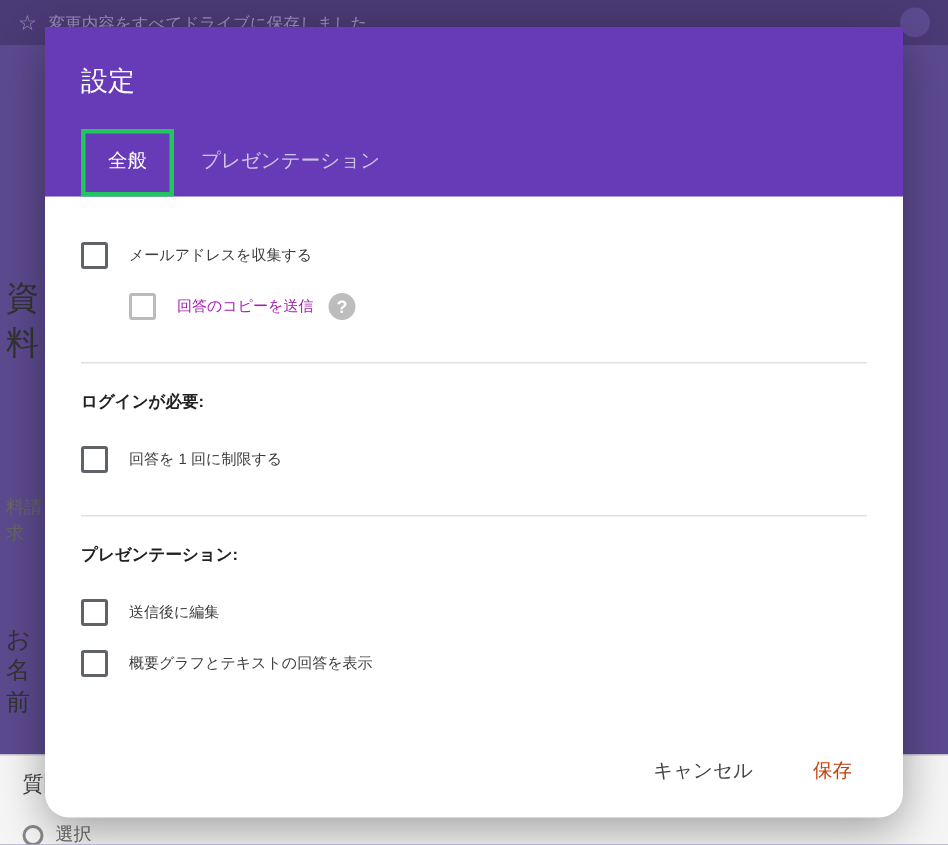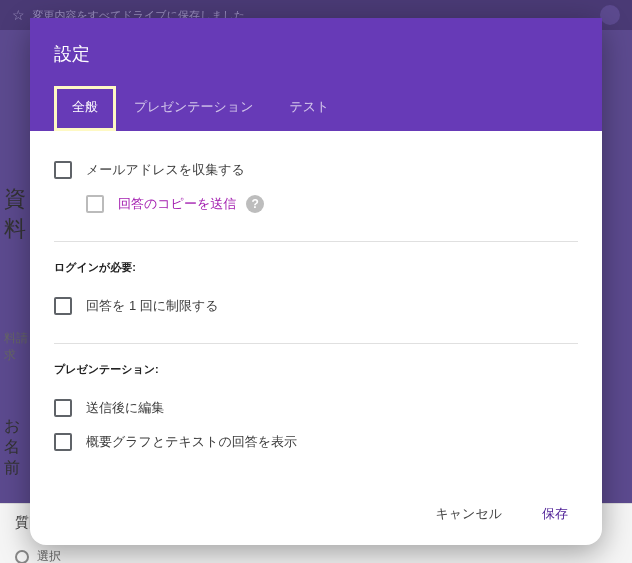--- a/index.html
+++ b/index.html
@@ -119,21 +119,21 @@
       font-size: 13px;
       font-weight: 500;
       color: rgba(255,255,255,0.7);
       cursor: pointer;
       border-bottom: 3px solid transparent;
     }
     .tab.active {
       color: #fff;
     }
     .tab.highlighted {
-      border: 3px solid #fef9c3;
+      border: 3px solid #22c55e;
       padding: 9px 15px;
     }
     .dialog-body {
       flex: 1;
       padding: 22px 24px 10px 24px;
       overflow-y: auto;
     }
     .section {
       margin-bottom: 20px;
     }
@@ -165,21 +165,21 @@
     }
     .checkbox-box {
       width: 18px;
       height: 18px;
       border: 2px solid #5f6368;
       border-radius: 2px;
       margin-right: 14px;
       flex-shrink: 0;
     }
     .checkbox-label {
-      font-size: 13px;
+      font-size: 10px;
       color: #3c3c3c;
     }
     .help-icon {
       width: 18px;
       height: 18px;
       background: #bdbdbd;
       border-radius: 50%;
       color: #fff;
       display: inline-flex;
       align-items: center;
@@ -201,21 +201,21 @@
       font-size: 13px;
       font-weight: 500;
       background: none;
       border: none;
       cursor: pointer;
     }
     .btn-cancel {
       color: #444;
     }
     .btn-save {
-      color: #4c1d95;
+      color: #c2410c;
     }
   </style>
 </head>
 <body>
 
 <div class="bg-top">
   <span class="bg-star">☆</span>
   <span>変更内容をすべてドライブに保存しました</span>
   <span class="bg-palette"></span>
 </div>
@@ -234,21 +234,20 @@
     <span>選択</span>
   </div>
 </div>
 
 <div class="dialog">
   <div class="dialog-header">
     <div class="dialog-title">設定</div>
     <div class="tabs">
       <div class="tab active highlighted">全般</div>
       <div class="tab">プレゼンテーション</div>
-      <div class="tab">テスト</div>
     </div>
   </div>
 
   <div class="dialog-body">
     <div class="section">
       <div class="checkbox-row">
         <span class="checkbox-box"></span>
         <span class="checkbox-label">メールアドレスを収集する</span>
       </div>
       <div class="checkbox-row indented disabled">

